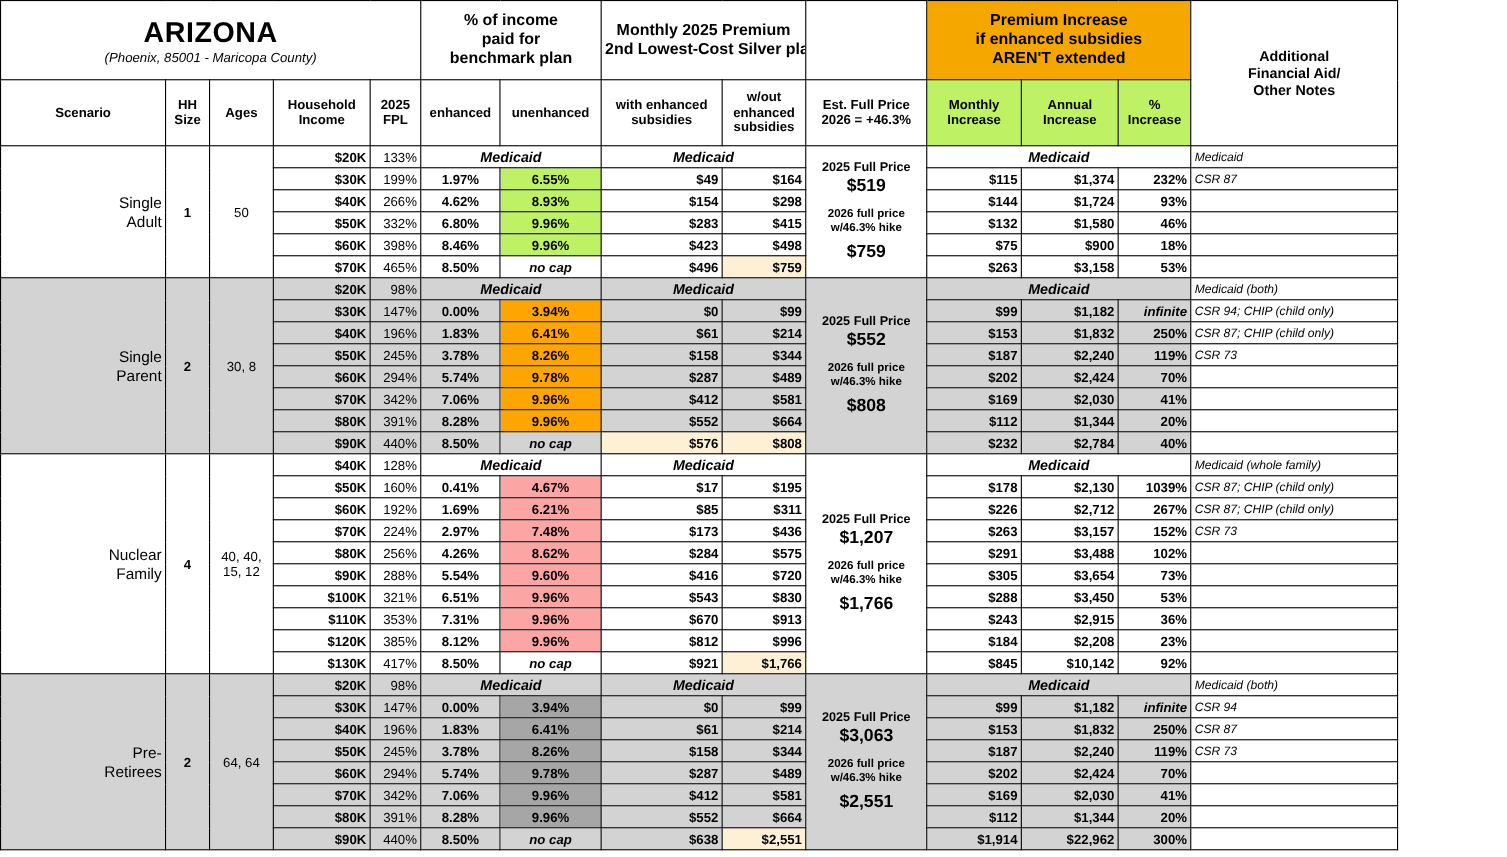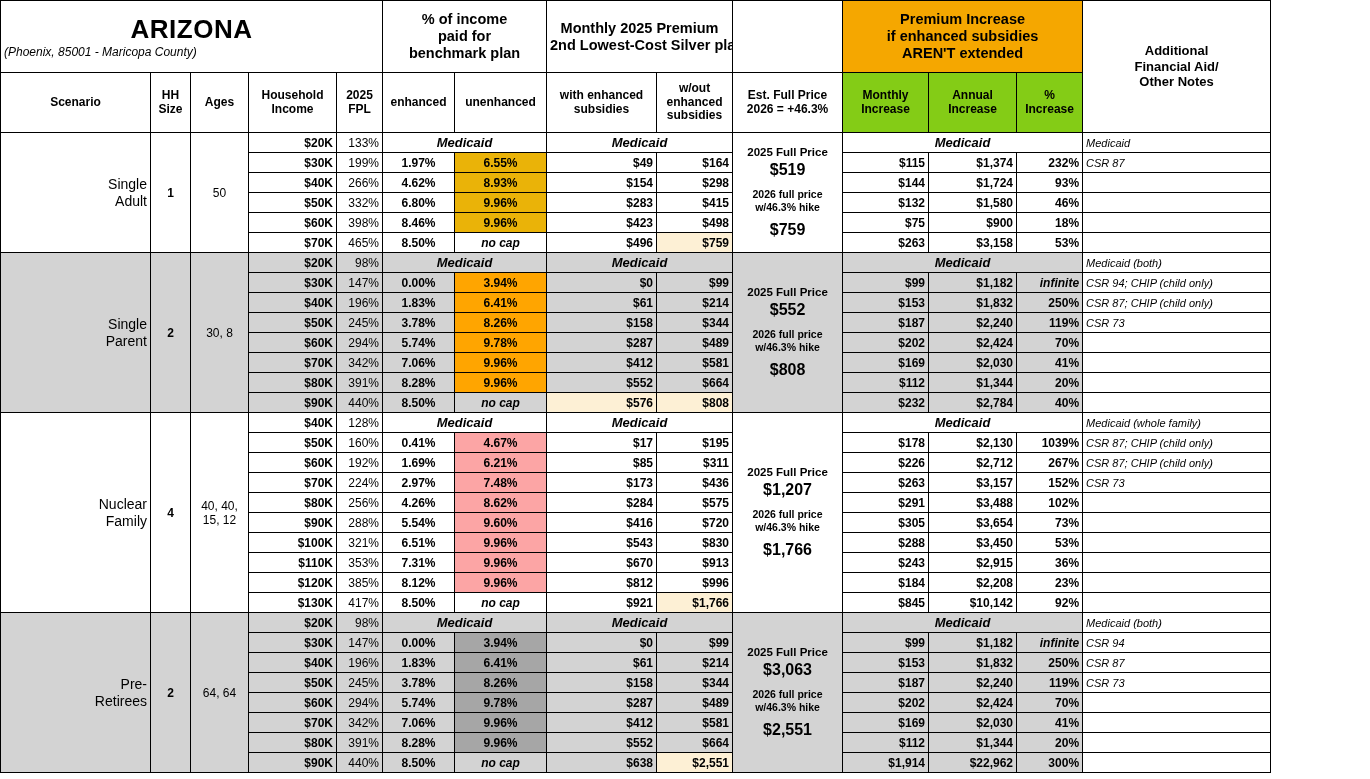--- a/index.html
+++ b/index.html
@@ -30,37 +30,37 @@
   
   .ttl-arizona {
     font-size: 26px;
     font-weight: bold;
     text-align: center;
     letter-spacing: .5px;
   }
   .ttl-sub {
     font-size: 12px;
     font-style: italic;
-    text-align: left;
+    text-align: center;
   }
   .hdr-center {
     text-align: center;
     font-weight: bold;
     font-size: 14.5px;
     line-height: 1.15;
   }
   .hdr-orange {
     background: #f5a700;
     text-align: center;
     font-weight: bold;
     font-size: 14.5px;
     line-height: 1.15;
   }
   .hdr-orange-sub {
-    background: #84cc16;
+    background: #bef264;
     text-align: center;
     font-weight: bold;
     font-size: 12px;
     line-height: 1.15;
   }
   .hdr-small {
     text-align: center;
     font-weight: bold;
     font-size: 12px;
     line-height: 1.15;
@@ -101,21 +101,21 @@
   .est .big { font-size: 16px; font-weight: bold; }
   .est .sm  { font-size: 10.5px; font-weight: bold; }
   .est .lbl { font-size: 11.5px; font-weight: bold; }
   .notes {
     font-size: 11px;
     font-style: italic;
     text-align: left;
     padding-left: 4px;
   }
   .f-white     { background: #ffffff; }
-  .f-yellow    { background: #eab308; }
+  .f-yellow    { background: #bef264; }
   .f-orange    { background: #ffa500; }
   .f-lightor   { background: #fca5a5; }
   .f-cream     { background: #fdf0d5; }
   .f-gray      { background: #a6a6a6; }
   .f-bandgray  { background: #d3d3d3; }
 </style>
 </head>
 <body>
 
 <div id="sheet">

